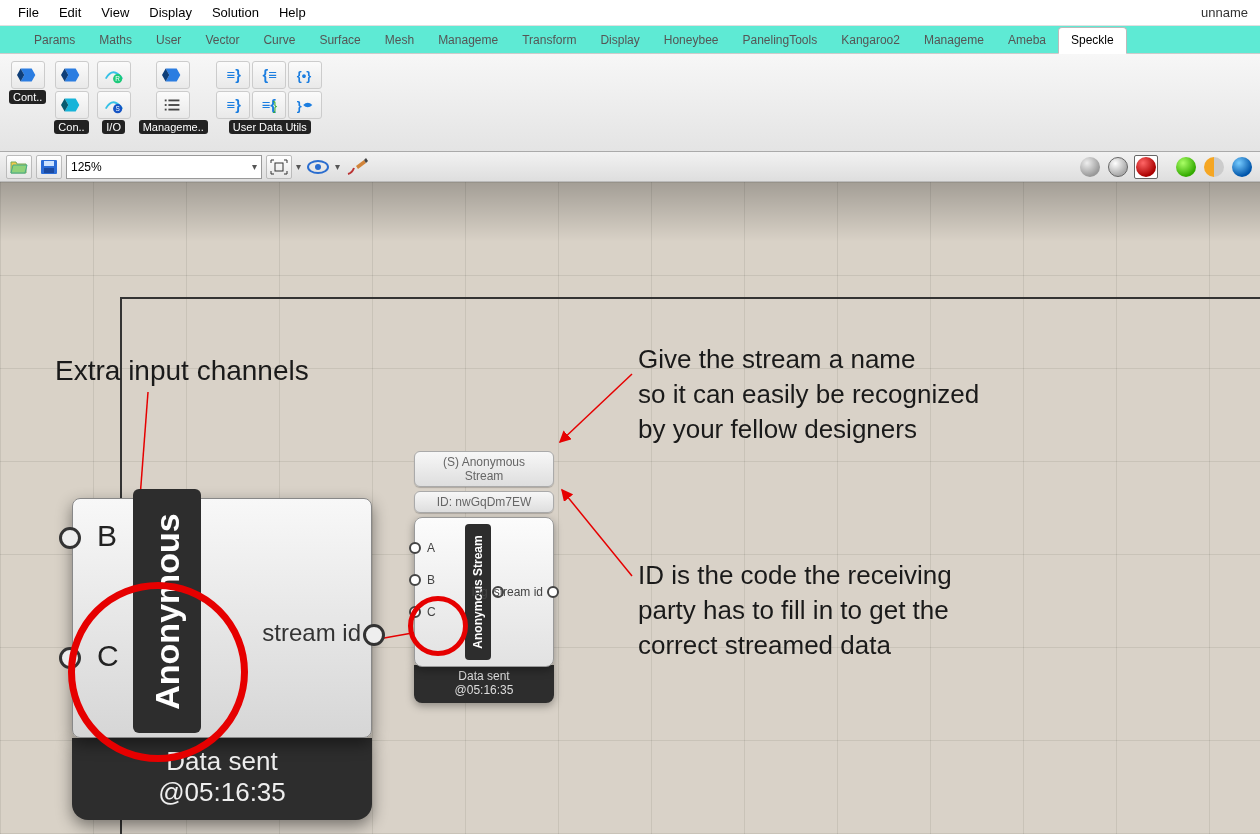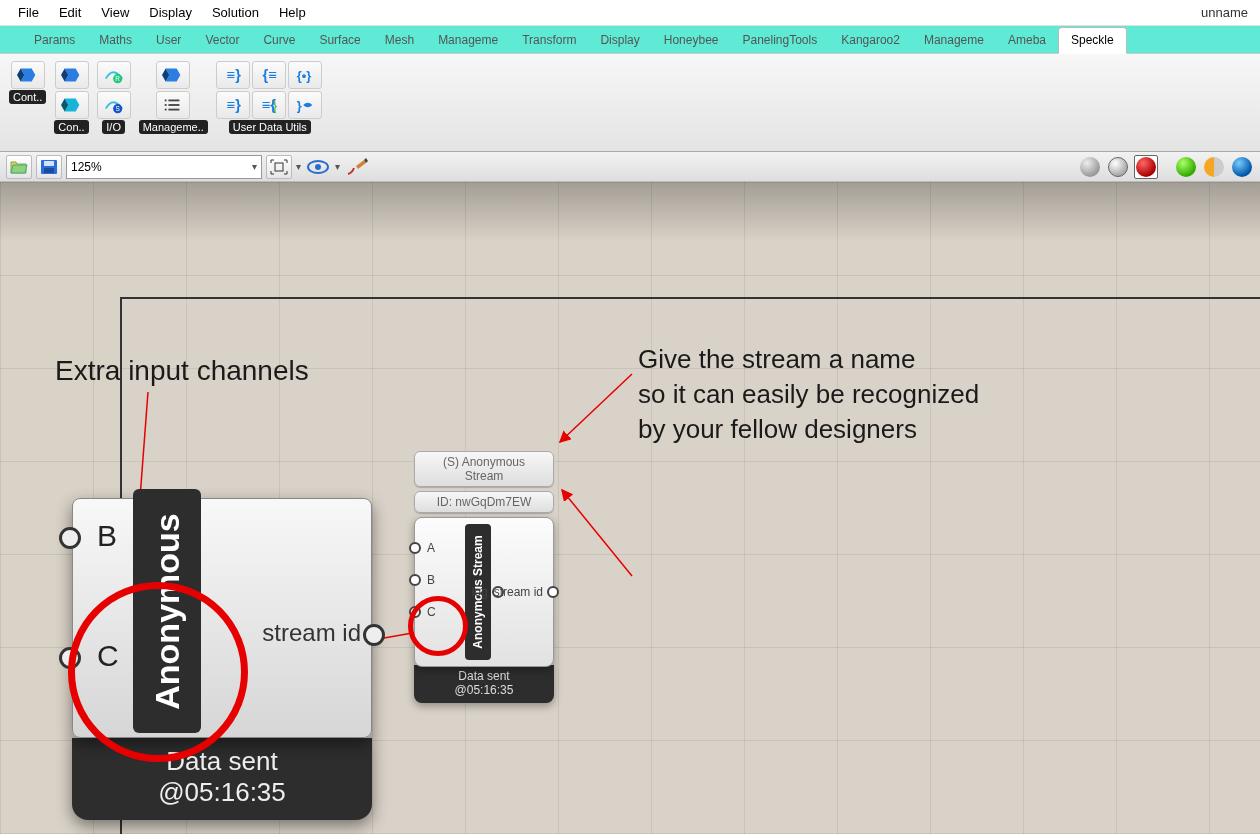--- a/index.html
+++ b/index.html
@@ -291,20 +291,23 @@
 
 <div class="canvas">
   <div class="grid-overlay"></div>
   <div class="shadow-top"></div>
   <div class="inner-frame"></div>
 
   <div class="anno" style="left:36px; top:170px;margin-left:19px;">Extra input channels</div>
   <div class="anno anno-small" style="left:638px; top:160px; white-space:pre-line;">Give the stream a name
 so it can easily be recognized
 by your fellow designers</div>
+  <div class="anno anno-small" style="left:638px; top:376px; white-space:pre-line;">ID is the code the receiving
+party has to fill in to get the
+correct streamed data</div>
 
   <svg class="arrow-layer" width="1260" height="652">
     <defs>
         <marker id="ah" markerWidth="8" markerHeight="8" refX="7" refY="4" orient="auto">
           <path d="M0 0 L8 4 L0 8 z" fill="#e60000"></path>
         </marker>
       </defs>
 
     <line x1="148" y1="210" x2="129" y2="462" stroke="#e60000" stroke-width="1.5" marker-end="url(#ah)"></line>
 

